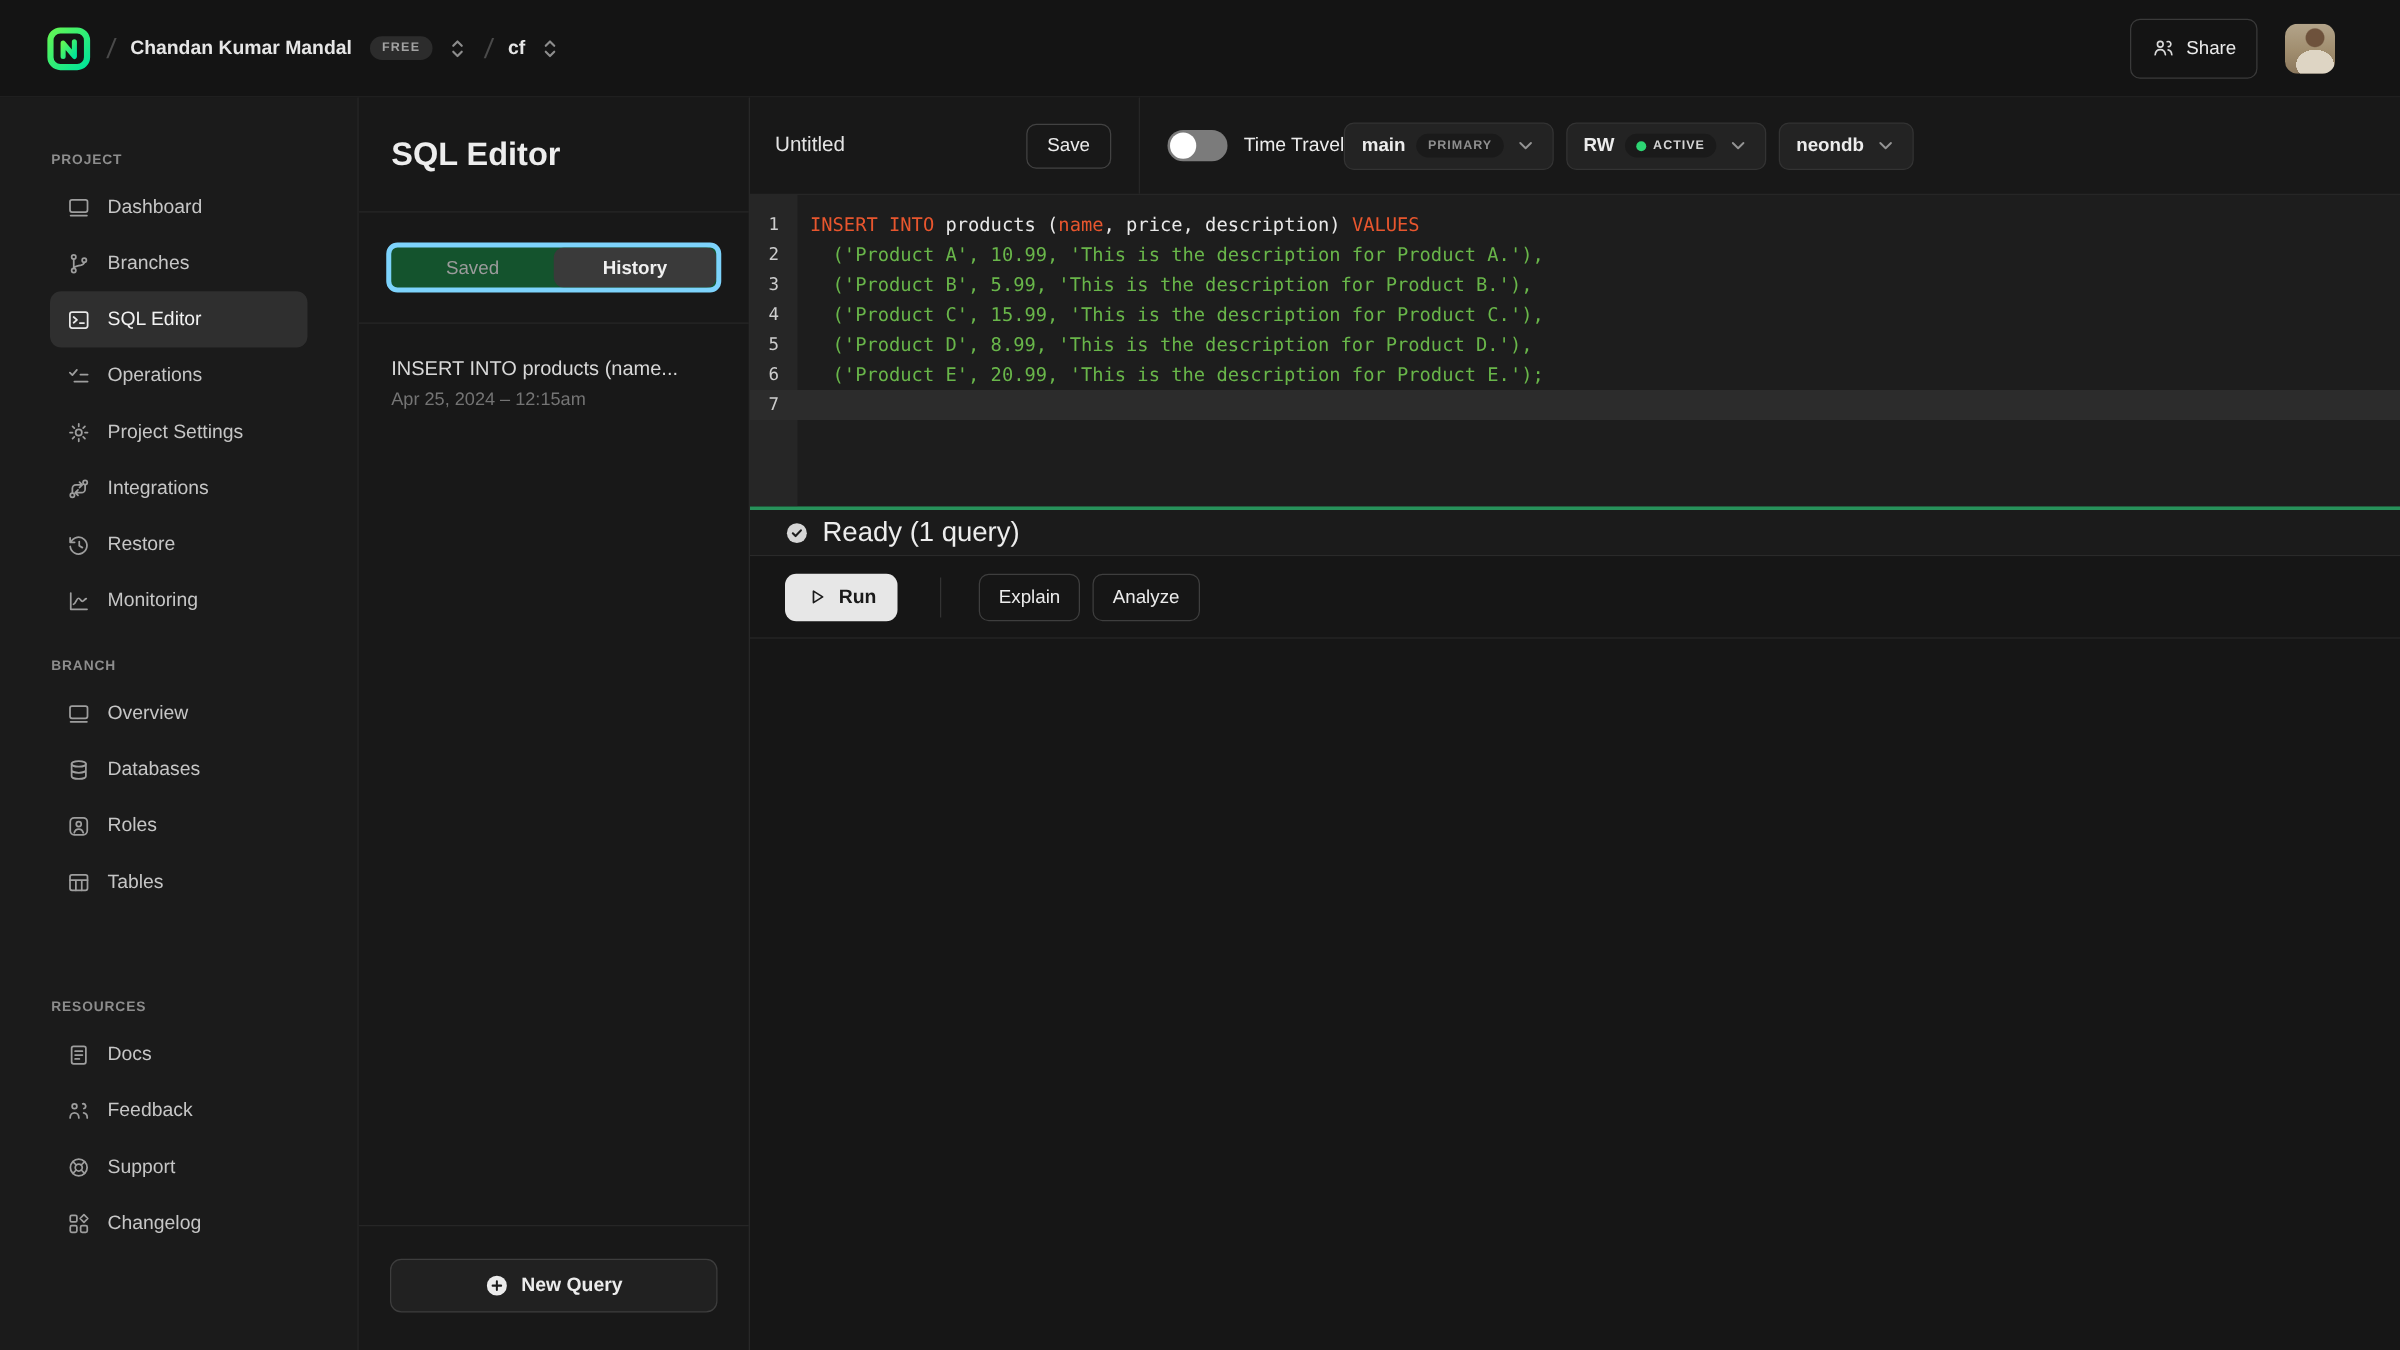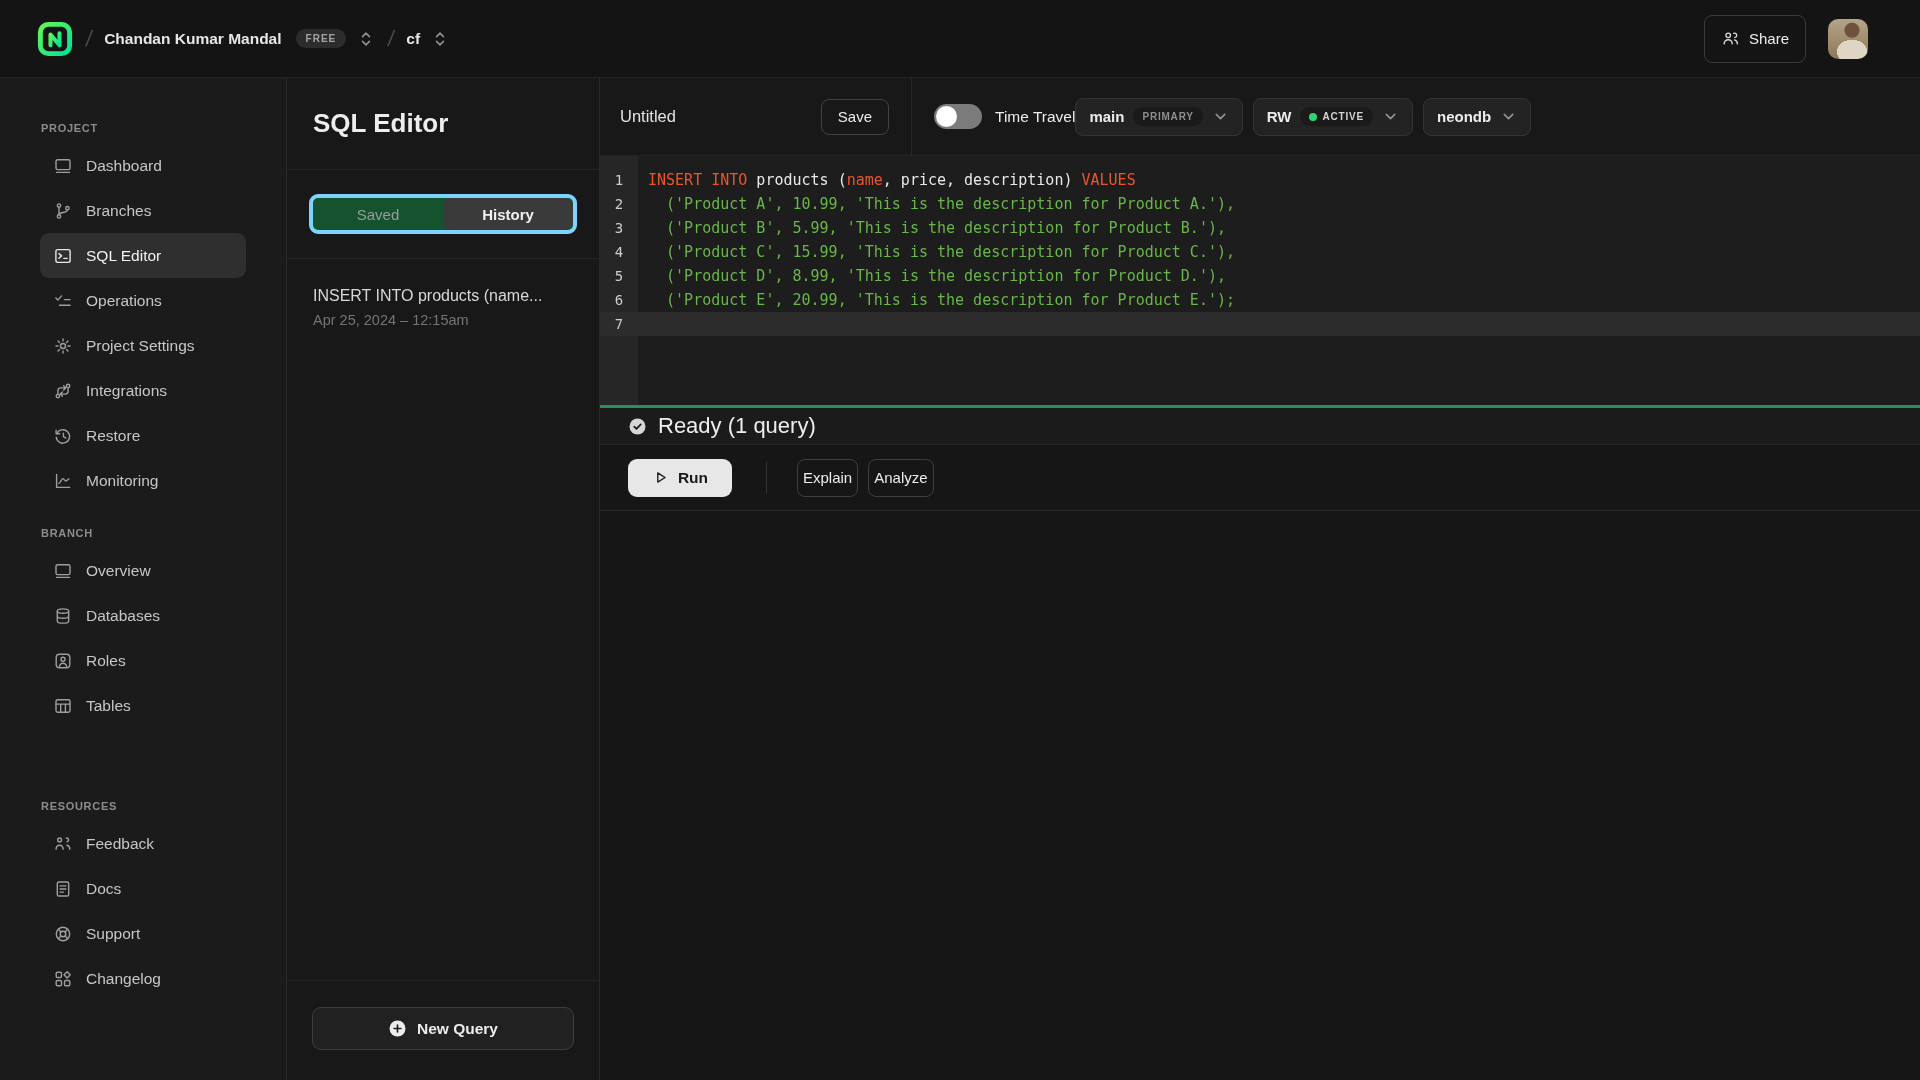--- a/index.html
+++ b/index.html
@@ -82,24 +82,24 @@
   .seg-keyword { color:var(--kw,#e8562e); }
   .seg-string { color:var(--str,#69b64a); }
   .seg-plain { color:var(--plain,#e8e8e8); }
 
   .green-divider { height:3px; flex:0 0 3px; background:var(--divgreen,#27915a); }
   .status-row { height:37px; flex:0 0 37px; background:#1b1b1b; border-bottom:1px solid #2a2a2a; display:flex; align-items:center; padding-left:28px; gap:11px; }
   .status-row .icon { width:19px; height:19px; }
   .status-text { font-size:22px; color:#ededed; }
 
   .actions-row { height:66px; flex:0 0 66px; background:#161616; border-bottom:1px solid #2a2a2a; display:flex; align-items:center; padding-left:28px; }
-  .run-btn { height:38px; width:104px; display:flex; align-items:center; justify-content:center; gap:9px; background:#e7e7e7; border:none; border-radius:9px; color:#1a1a1a; font-size:15.5px; font-weight:600; cursor:pointer; }
+  .run-btn { height:38px; width:90px; display:flex; align-items:center; justify-content:center; gap:9px; background:#e7e7e7; border:none; border-radius:9px; color:#1a1a1a; font-size:15.5px; font-weight:600; cursor:pointer; }
   .run-btn .icon { width:17px; height:17px; }
   .action-sep { width:1px; height:32px; background:#333333; margin:0 30px 0 34px; }
-  .ghost-btn { height:38px; padding:0 5px; background:transparent; border:1px solid #3e3e3e; border-radius:8px; color:#ececec; font-size:15px; cursor:pointer; }
+  .ghost-btn { height:38px; padding:0 15px; background:transparent; border:1px solid #3e3e3e; border-radius:8px; color:#ececec; font-size:15px; cursor:pointer; }
   .ghost-btn + .ghost-btn { margin-left:10px; }
   .results { flex:1; background:#161616; }
 </style>
 </head>
 <body>
 
 <div class="screen">
 
   <header class="topbar">
     <div class="logo">
@@ -261,34 +261,34 @@
               </svg>
             </span>
             <span>Tables</span>
           </div>
         </div>
         <div class="nav-section push">
           <div class="nav-label">RESOURCES</div>
           <div class="nav-item">
             <span class="icon">
               <svg viewBox="0 0 20 20" fill="none" stroke="currentColor" stroke-width="1.4" stroke-linecap="round" stroke-linejoin="round">
+                <rect x="4.3" y="3" width="11.4" height="14" rx="1.6"></rect>
+                <path d="M7.1 6.9h5.8M7.1 10h5.8M7.1 13.1h3.4"></path>
+              </svg>
+            </span>
+            <span>Docs</span>
+          </div>
+          <div class="nav-item">
+            <span class="icon">
+              <svg viewBox="0 0 20 20" fill="none" stroke="currentColor" stroke-width="1.4" stroke-linecap="round" stroke-linejoin="round">
                 <circle cx="6.6" cy="5.9" r="1.9"></circle>
                 <path d="M3.1 15.3c0-2.5 1.6-4.1 3.5-4.1s3.5 1.6 3.5 4.1M13.2 4.1a1.9 1.9 0 1 1 .9 3.7M13.9 11.3c1.7.3 2.9 1.8 2.9 4"></path>
               </svg>
             </span>
             <span>Feedback</span>
-          </div>
-          <div class="nav-item">
-            <span class="icon">
-              <svg viewBox="0 0 20 20" fill="none" stroke="currentColor" stroke-width="1.4" stroke-linecap="round" stroke-linejoin="round">
-                <rect x="4.3" y="3" width="11.4" height="14" rx="1.6"></rect>
-                <path d="M7.1 6.9h5.8M7.1 10h5.8M7.1 13.1h3.4"></path>
-              </svg>
-            </span>
-            <span>Docs</span>
           </div>
           <div class="nav-item">
             <span class="icon">
               <svg viewBox="0 0 20 20" fill="none" stroke="currentColor" stroke-width="1.4" stroke-linecap="round" stroke-linejoin="round">
                 <circle cx="10" cy="10" r="6.7"></circle>
                 <circle cx="10" cy="10" r="2.8"></circle>
                 <path d="M8 8L5.3 5.3M12 8l2.7-2.7M12 12l2.7 2.7M8 12l-2.7 2.7"></path>
               </svg>
             </span>
             <span>Support</span>

